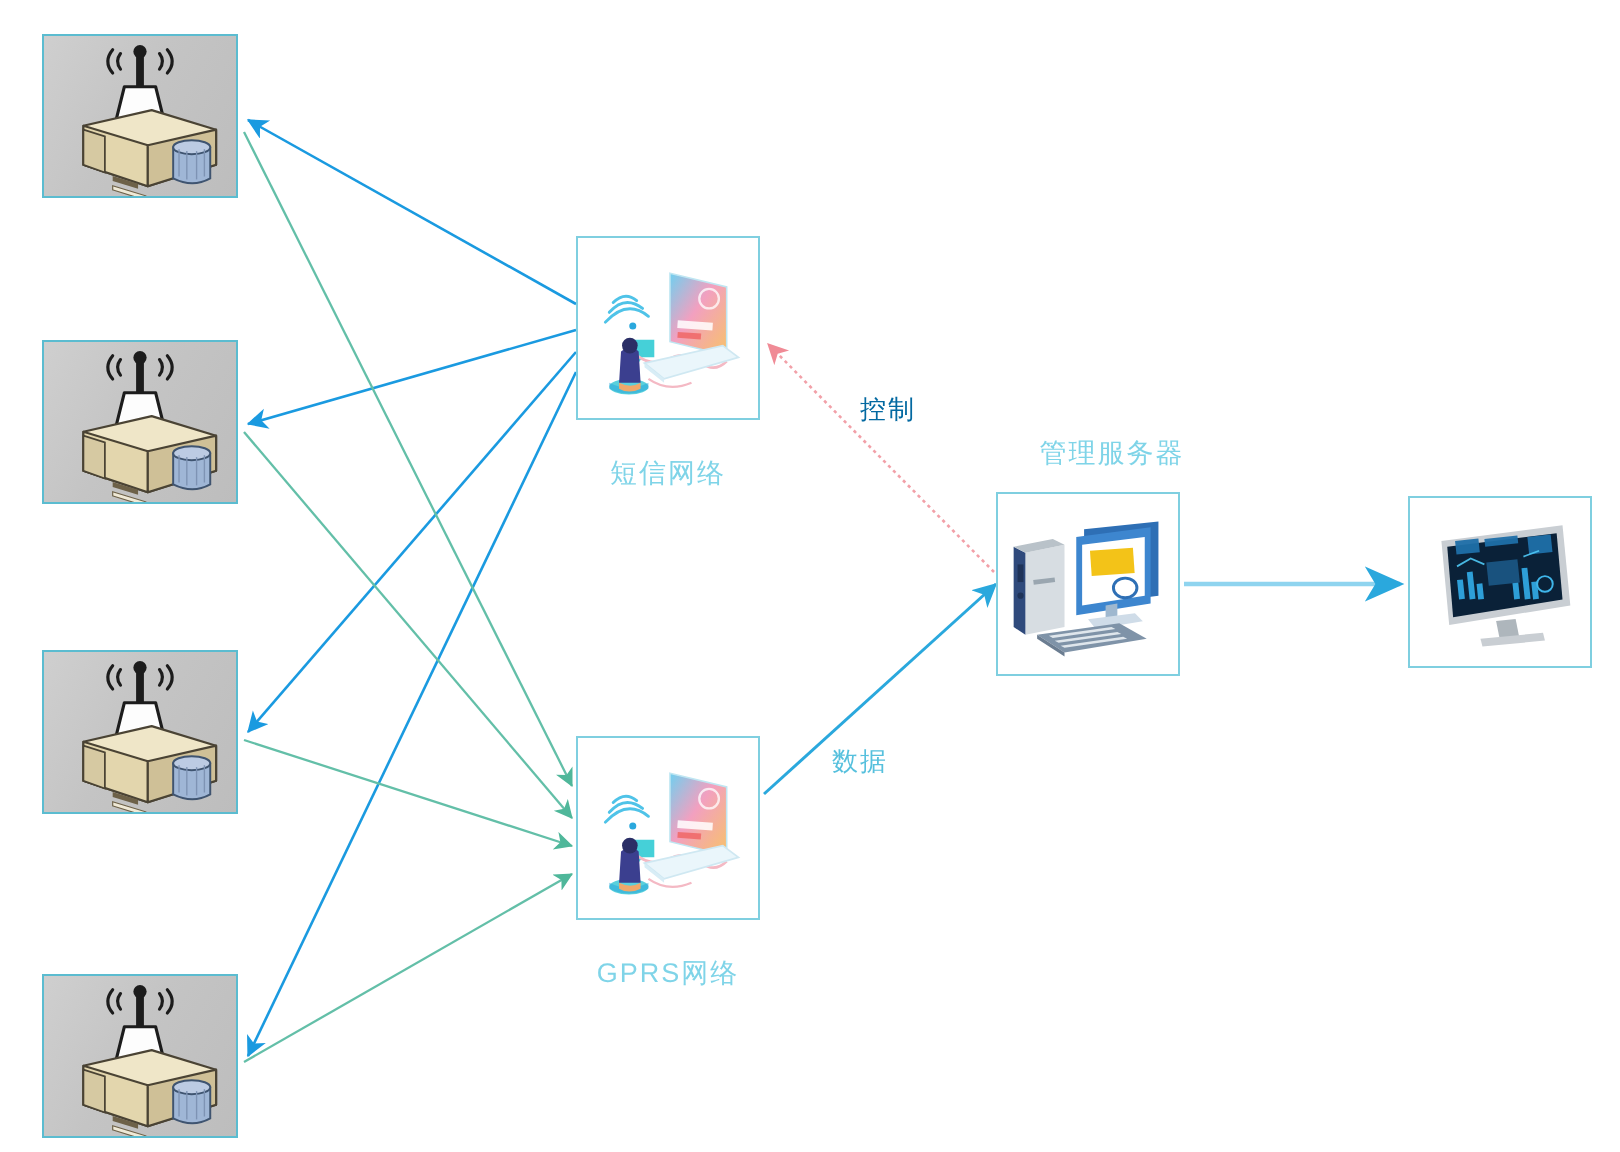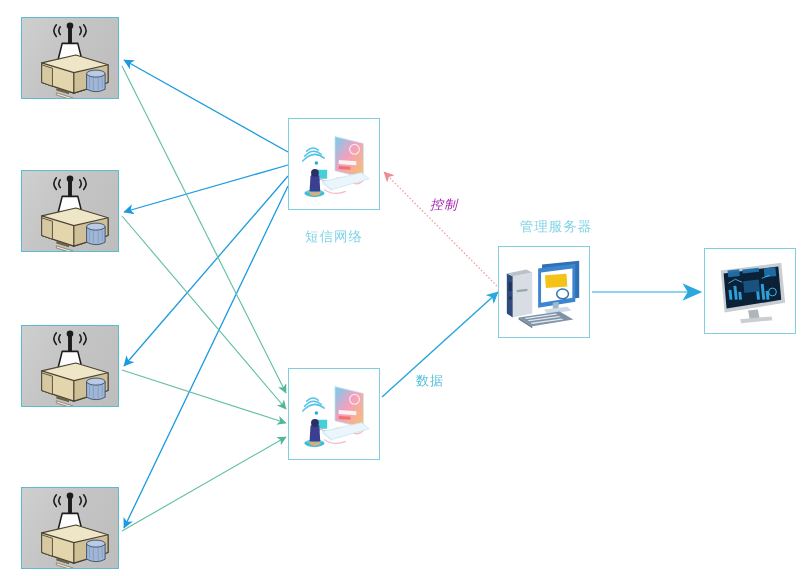--- a/index.html
+++ b/index.html
@@ -56,21 +56,21 @@
     letter-spacing:1px;
     white-space:nowrap;
     text-align:center;
   }
   .edgelabel{
     position:absolute;
     font-size:13px;
     white-space:nowrap;
     letter-spacing:1px;
   }
-  .edgelabel.ctrl{color:#a21caf;font-style:italic;}
+  .edgelabel.ctrl{color:#0369a1;}
   .edgelabel.data{color:#56c0dd;}
 </style>
 </head>
 <body>
 
 <div id="stage">
 
   <svg id="wires" viewBox="0 0 810 576">
     <defs>
       <marker id="ahBlue" markerWidth="9" markerHeight="9" refX="7.5" refY="4" orient="auto">
@@ -297,20 +297,21 @@
       <circle cx="67" cy="31" r="5" fill="none" stroke="#ffffff" stroke-width="1.2" opacity="0.75"></circle>
       <path d="M34,64 L74,55 L82,61 L44,72 Z" fill="#eaf6fb" stroke="#cfe8f2" stroke-width="0.9"></path>
       <path d="M34,64 L44,72 L44,74 L34,66 Z" fill="#d8edf6"></path>
       <ellipse cx="26" cy="76" rx="10" ry="4" fill="#5ad0dc"></ellipse>
       <path d="M16,74 q10,5 20,0 l0,3 q-10,5 -20,0 Z" fill="#2aa8dd" opacity="0.55"></path>
       <path d="M22,58 q5,-4 9,0 l1,16 l-11,0 Z" fill="#3b3f8f"></path>
       <circle cx="26.5" cy="55" r="4" fill="#2b2f66"></circle>
       <path d="M21,74 q6,3 11,0 l0,3 q-6,3 -11,0 Z" fill="#f0a86a"></path>
     </svg>
   </div>
+  <div class="label" style="left:278px;top:478px;width:112px;">GPRS网络</div>
 
   <div class="label" style="left:505px;top:218px;width:102px;">管理服务器</div>
   <div class="node serverbox" style="left:498px;top:246px;">
     <svg viewBox="0 0 92 92">
       <path d="M44,18 L82,14 L82,52 L44,57 Z" fill="#2e6fb5"></path>
       <path d="M40,22 L78,17 L78,56 L40,62 Z" fill="#3d86cf"></path>
       <path d="M43,26 L75,22 L75,52 L43,57 Z" fill="#ffffff"></path>
       <rect x="47" y="29" width="22" height="13" fill="#f3c318" transform="rotate(-4 47 29)"></rect>
       <ellipse cx="65" cy="48" rx="6" ry="5" fill="none" stroke="#2e6fb5" stroke-width="1.5"></ellipse>
       <path d="M55,57 L61,56 L61,64 L55,65 Z" fill="#9fb8cf"></path>

